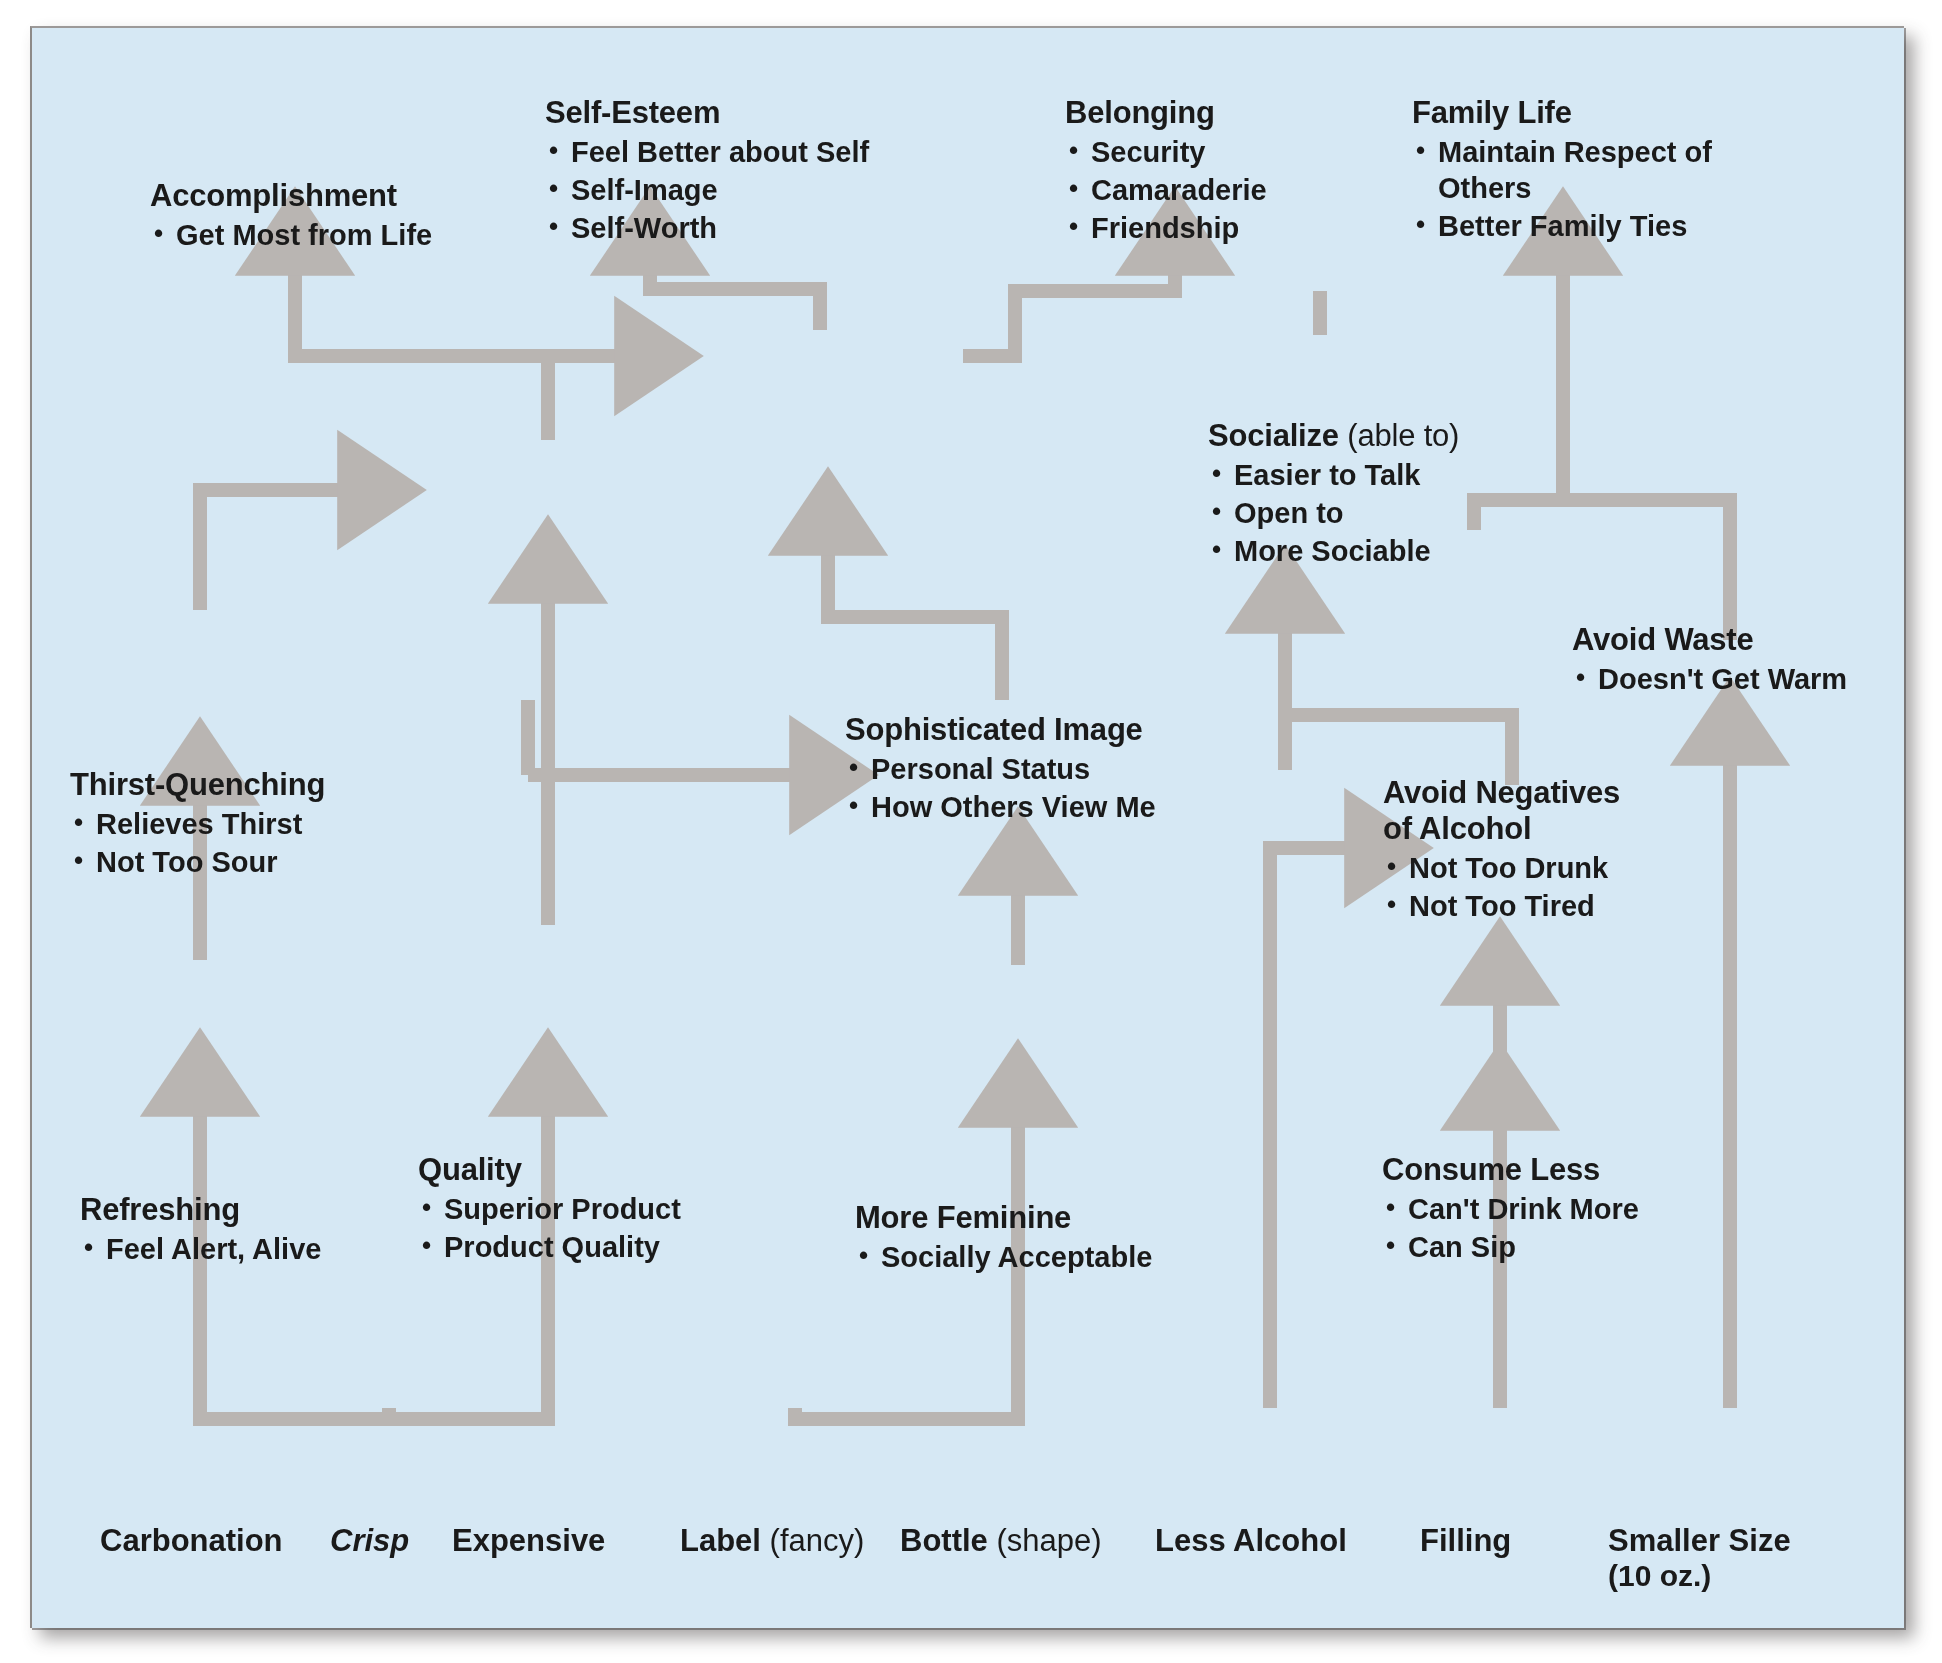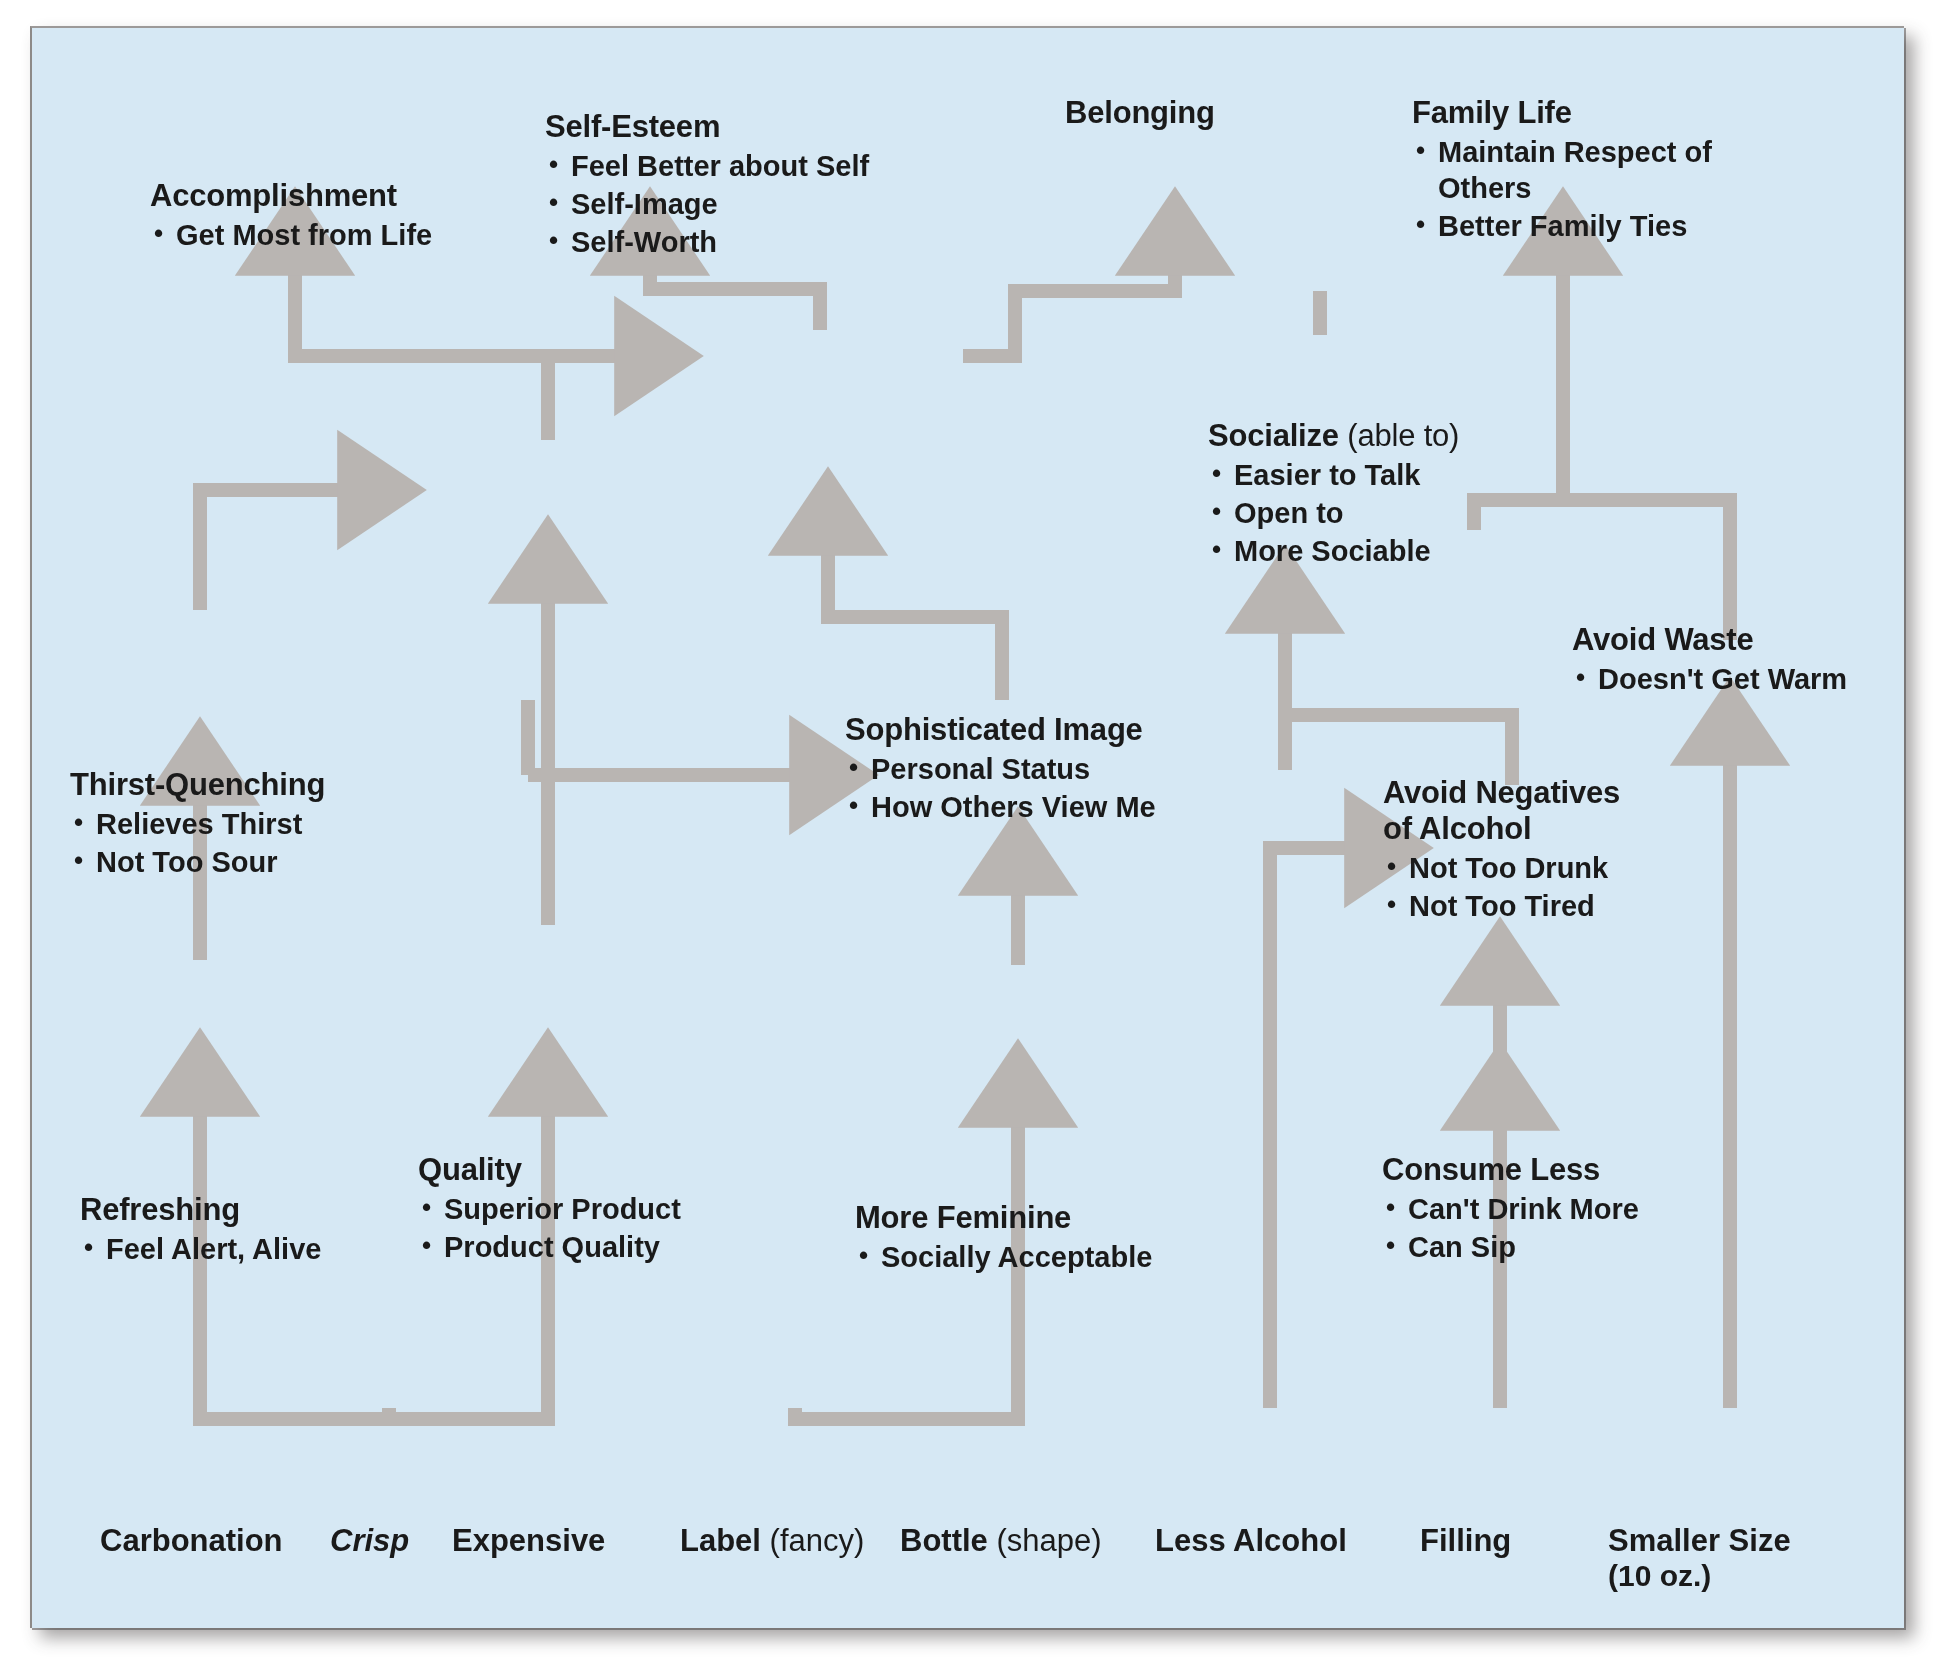--- a/index.html
+++ b/index.html
@@ -140,31 +140,36 @@
     </g>
   </svg>
 
   <div class="node" style="left:150px;top:178px;">
     <div class="hd">Accomplishment</div>
     <ul>
       <li>Get Most from Life</li>
     </ul>
   </div>
 
-  <div class="node" style="left:545px;top:95px;margin-top:14px;">
+  <div class="node" style="left:545px;top:95px;">
     <div class="hd">Self-Esteem</div>
     <ul>
       <li>Feel Better about Self</li>
       <li>Self-Image</li>
       <li>Self-Worth</li>
     </ul>
   </div>
 
   <div class="node" style="left:1065px;top:95px;">
     <div class="hd">Belonging</div>
+    <ul>
+      <li>Security</li>
+      <li>Camaraderie</li>
+      <li>Friendship</li>
+    </ul>
   </div>
 
   <div class="node" style="left:1412px;top:95px;width:330px;">
     <div class="hd">Family Life</div>
     <ul>
       <li class="wrap">Maintain Respect of Others</li>
       <li>Better Family Ties</li>
     </ul>
   </div>
 

